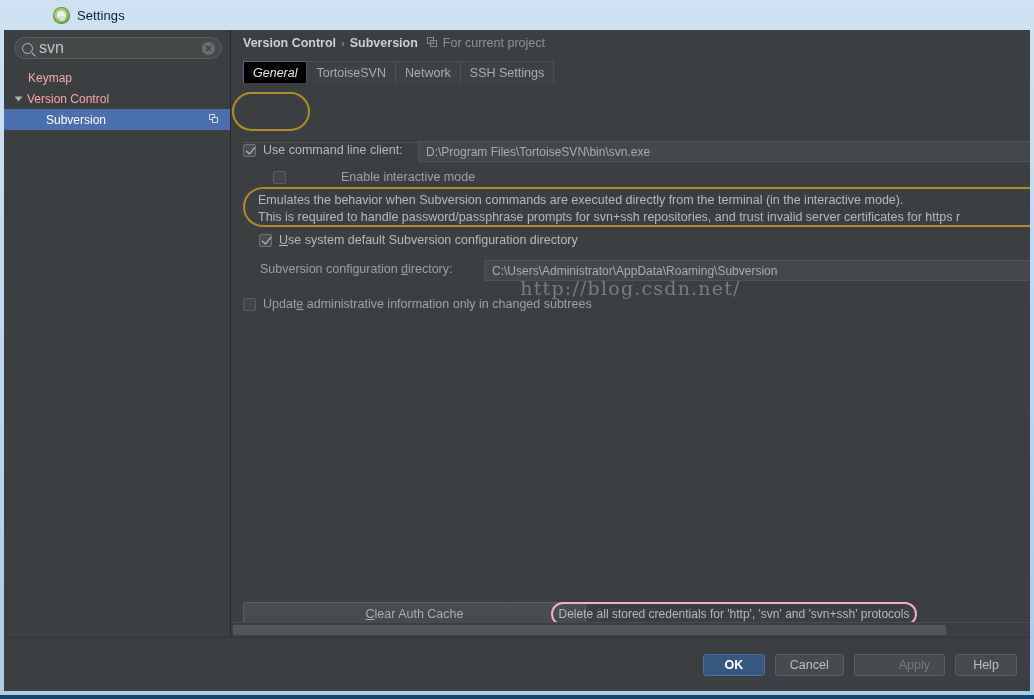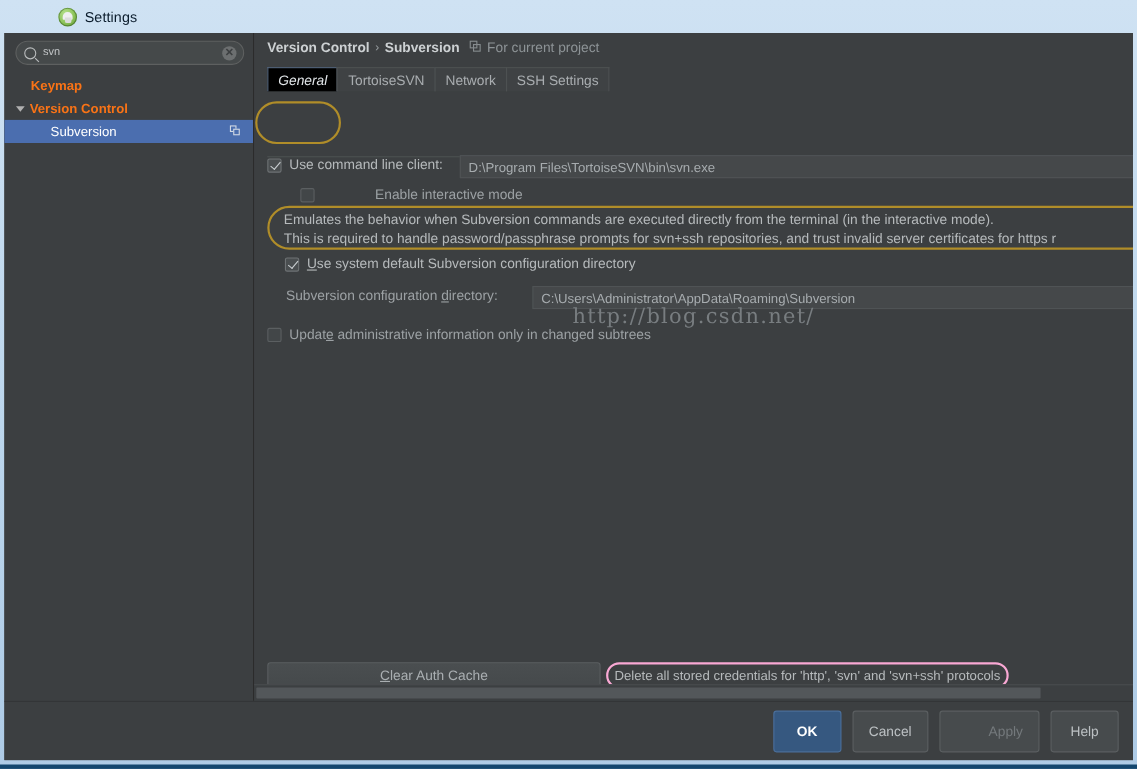--- a/index.html
+++ b/index.html
@@ -135,21 +135,21 @@
   .mag-icon:after {
     content: "";
     position: absolute;
     right: -4px; bottom: -3px;
     width: 5px; height: 1.4px;
     background: #b9bcbd;
     transform: rotate(45deg);
   }
   .search-val {
     flex: 1;
-    font-size: 10px;
+    font-size: 16px;
     color: #c2c5c7;
     line-height: 20px;
     overflow: hidden;
     white-space: nowrap;
   }
   .clear-icon {
     width: 13px; height: 13px;
     border-radius: 50%;
     background: #6c6f70;
     color: #3c3f41;
@@ -163,21 +163,21 @@
 
   .tree { padding-top: 3px; }
   .tree-item {
     height: 21px;
     display: flex;
     align-items: center;
     font-size: 12px;
     cursor: pointer;
     box-sizing: border-box;
   }
-  .tree-item.lvl0 { padding-left: 24px; color: #f97316; font-weight: bold; }
+  .tree-item.lvl0 { padding-left: 24px; color: #fca5a5; font-weight: normal; }
   .tree-item.lvl0.group { padding-left: 12px; }
   .tree-item.lvl1 { padding-left: 42px; color: #bbbbbb; }
   .tree-item.selected { background: #4b6eaf; color: #ffffff; }
   .arrow {
     width: 0; height: 0;
     border-left: 5px solid #b0b0b0;
     border-top: 4px solid transparent;
     border-bottom: 4px solid transparent;
     margin-right: 6px;
     flex: none;
@@ -375,21 +375,21 @@
     background-color: #45494b;
     color: #a9aeb1;
     font-size: 12.5px;
     display: flex;
     align-items: center;
     justify-content: center;
     box-sizing: border-box;
     cursor: pointer;
     position: absolute;
   }
-  #btn-clear-cache { left: 12px; top: 459px; width: 303px; }
+  #btn-clear-cache { left: 12px; top: 459px; width: 343px; }
   #btn-delete-creds {
     left: 320px; top: 459px; width: 366px;
     border: 2px solid #f9a8d4;
     border-radius: 14px;
     background: none;
     color: #b6babc;
     font-size: 12px;
   }
 
   
@@ -414,21 +414,21 @@
     height: 54px;
     display: flex;
     align-items: center;
     justify-content: flex-end;
     padding-right: 13px;
     background: #3c3f41;
     border-top: 1px solid #323436;
     box-sizing: border-box;
   }
   .fbtn {
-    height: 38px;
+    height: 22px;
     min-width: 62px;
     padding: 0 14px;
     margin-left: 10px;
     border: 1px solid #5b5f61;
     border-radius: 3px;
     background: #474b4d;
     color: #bcc0c3;
     font-size: 12.5px;
     display: flex;
     align-items: center;

